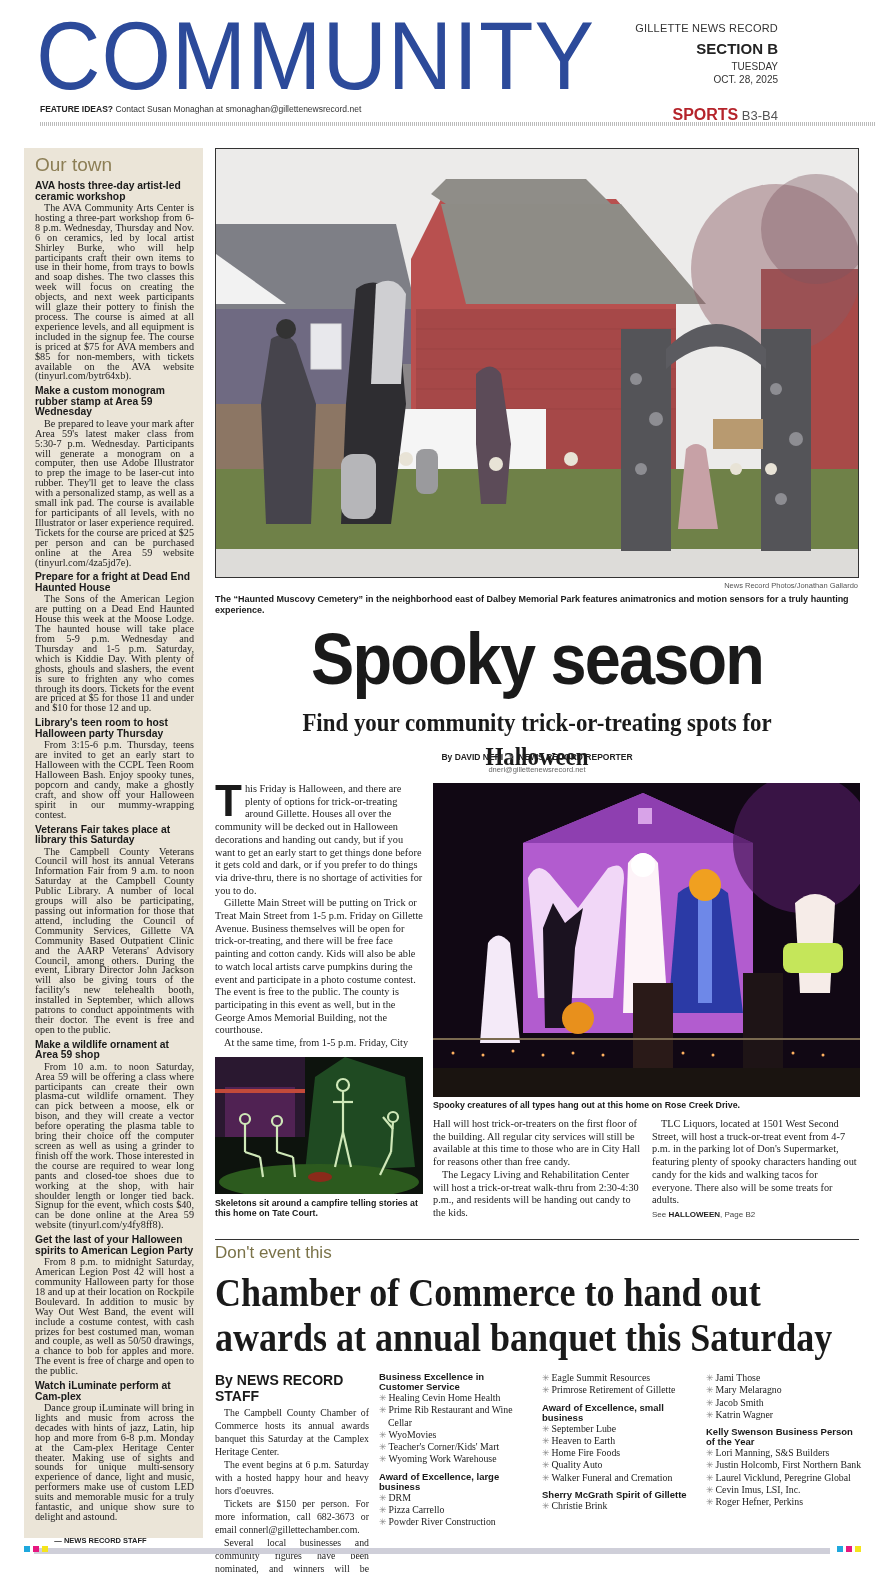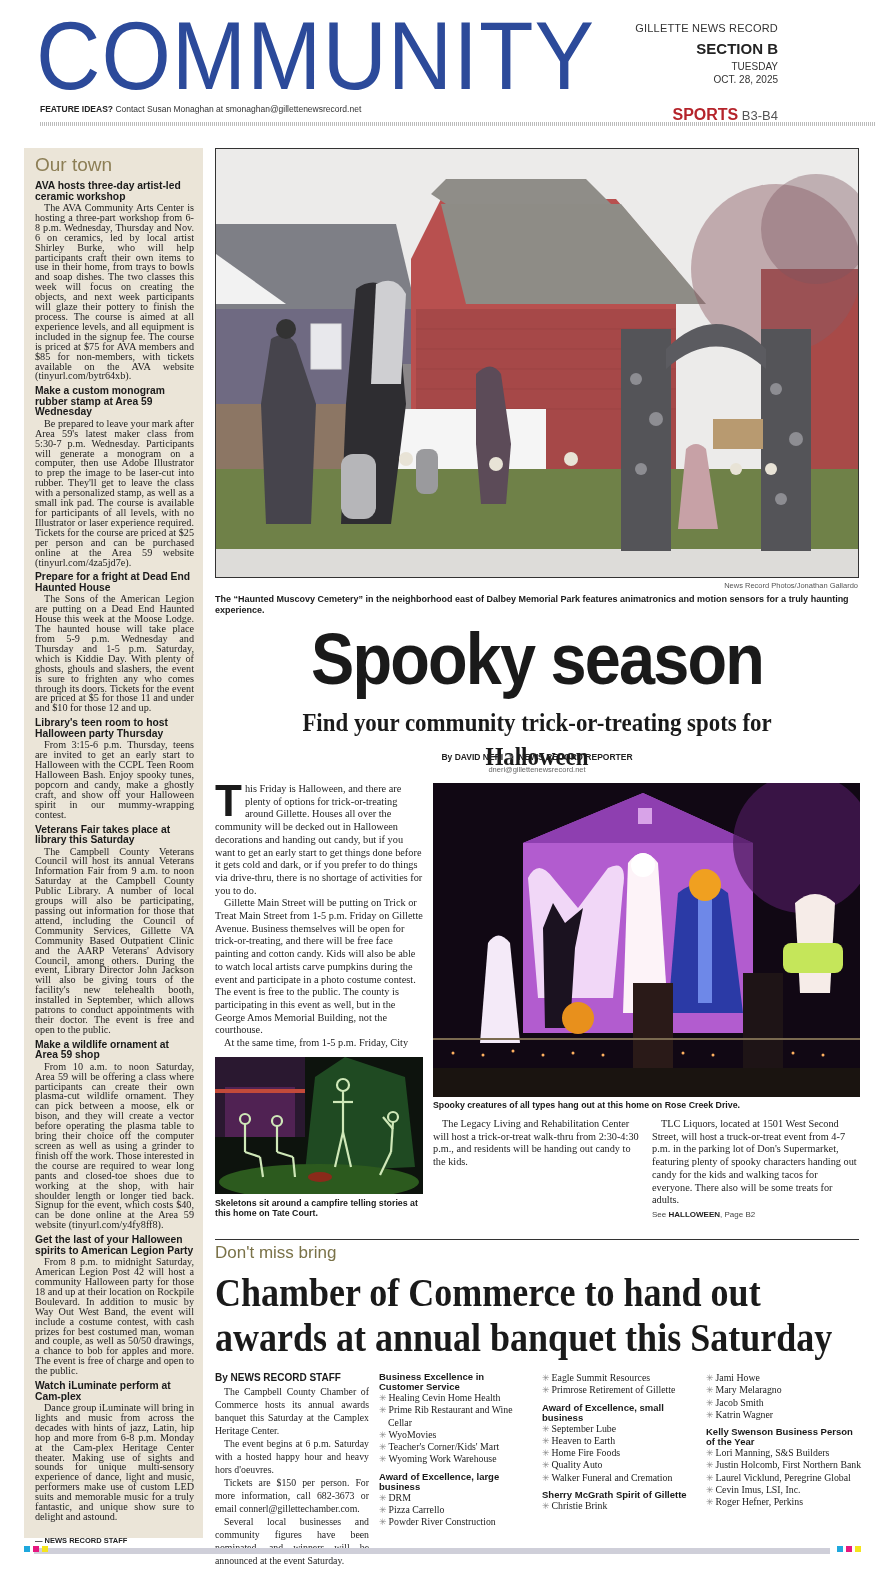--- a/index.html
+++ b/index.html
@@ -18,21 +18,21 @@
   .feature-line b { font-weight: 700; color: #222; }
   .sports-ref { position: absolute; right: 30px; top: 106px; font-family: "Liberation Sans", sans-serif; font-size: 13px; color: #555; }
   .sports-ref b { color: #b5242b; font-weight: 700; font-size: 16px; text-align: right; }
   .dotted-rule { position: absolute; left: 24px; top: 122px; width: 836px; height: 4px; background: repeating-linear-gradient(90deg, #bbb 0 1px, transparent 1px 2px); }
 
   
   .sidebar { position: absolute; left: 24px; top: 148px; width: 179px; height: 1390px; background: #ebe5d8; padding: 6px 9px 0 11px; }
   .sb-title { font-family: "Liberation Sans", sans-serif; font-size: 19px; color: #8c7e55; font-weight: 300; margin-bottom: 4px; }
   .sb-head { font-family: "Liberation Sans", sans-serif; font-weight: 700; font-size: 10.3px; line-height: 10.5px; color: #1a1a1a; margin-top: 5px; }
   .sb-body { font-size: 10.2px; line-height: 9.9px; text-align: justify; text-indent: 9px; color: #222; margin-top: 1px; hyphens: auto; }
-  .sb-sign { font-family: "Liberation Sans", sans-serif; font-weight: 700; font-size: 7.5px; text-align: left; padding-right: 28px; margin-top: 14px; color: #222; }
+  .sb-sign { font-family: "Liberation Sans", sans-serif; font-weight: 700; font-size: 7.5px; text-align: center; padding-right: 28px; margin-top: 14px; color: #222; }
 
   
   .main-photo { position: absolute; left: 215px; top: 148px; width: 644px; height: 430px; border: 1px solid #333; overflow: hidden; background: #e9e9ea; }
   .credit { position: absolute; right: 30px; top: 581px; font-family: "Liberation Sans", sans-serif; font-size: 7.5px; color: #555; }
   .cutline-main { position: absolute; left: 215px; top: 594px; width: 644px; font-family: "Liberation Sans", sans-serif; font-weight: 700; font-size: 9px; line-height: 10.5px; color: #1a1a1a; }
 
   .headline { position: absolute; left: 215px; top: 616px; width: 644px; text-align: center; font-family: "Liberation Sans", sans-serif; font-weight: 700; font-size: 72px; line-height: 86px; letter-spacing: -2px; color: #1a1a1a; transform: scaleX(0.9); }
   .deck { position: absolute; left: 215px; top: 706px; width: 644px; text-align: center; font-family: "Liberation Serif", serif; font-size: 26px; line-height: 34px; color: #1a1a1a; transform: scaleX(0.88); }
   .byline { position: absolute; left: 215px; top: 752px; width: 644px; text-align: center; font-family: "Liberation Sans", sans-serif; font-weight: 700; font-size: 8.5px; color: #222; }
   .byline .star { color: #888; font-weight: 400; margin: 0 4px; }
@@ -55,21 +55,21 @@
   .col3 { position: absolute; left: 652px; top: 1118px; width: 208px; }
   .jump { font-family: "Liberation Sans", sans-serif; font-size: 8px; color: #444; text-indent: 0 !important; margin-top: 2px; }
   .jump b { font-weight: 700; color: #222; }
 
   
   .rule-dm { position: absolute; left: 215px; top: 1239px; width: 644px; height: 1px; background: #333; }
   .dm-label { position: absolute; left: 215px; top: 1243px; font-family: "Liberation Sans", sans-serif; font-size: 17px; color: #7a7248; font-weight: 300; }
   .dm-head { position: absolute; left: 215px; top: 1270px; width: 660px; font-family: "Liberation Serif", serif; font-size: 40px; line-height: 45px; color: #1a1a1a; transform: scaleX(0.9); transform-origin: left top; white-space: nowrap; }
 
   .dm-col { position: absolute; top: 1372px; width: 155px; }
-  .dm-byline { font-family: "Liberation Sans", sans-serif; font-weight: 700; font-size: 10px; color: #1a1a1a; margin-bottom: 2px; }
+  .dm-byline { font-family: "Liberation Sans", sans-serif; font-weight: 700; font-size: 14px; color: #1a1a1a; margin-bottom: 2px; }
   .dm-body { font-size: 9.8px; line-height: 13px; text-align: justify; color: #222; }
   .dm-body p { text-indent: 9px; }
   .award-head { font-family: "Liberation Sans", sans-serif; font-weight: 700; font-size: 9.5px; line-height: 10px; color: #1a1a1a; margin-top: 6px; }
   .award-head.first { margin-top: 0; }
   .award-list { list-style: none; font-size: 9.8px; line-height: 12.3px; color: #222; }
   .award-list li { padding-left: 9px; text-indent: -9px; }
   .award-list li .ast { color: #888; font-size: 9px; margin-right: 2px; }
 
   
   .footer-bar { position: absolute; left: 34px; top: 1548px; width: 796px; height: 6px; background: #cfcfd9; }
@@ -279,30 +279,31 @@
         <circle cx="360" cy="270" r="1.5"></circle>
         <circle cx="390" cy="272" r="1.5"></circle>
     </g>
     <rect x="0" y="255" width="427" height="2" fill="#7a6a50"></rect>
     <rect x="0" y="285" width="427" height="29" fill="#1a1410"></rect>
   </svg>
 </figure>
 <div class="cutline-purple">Spooky creatures of all types hang out at this home on Rose Creek Drive.</div>
 
 <div class="col2 story">
+  <p style="text-indent:0">Hall will host trick-or-treaters on the first floor of the building. All regular city services will still be available at this time to those who are in City Hall for reasons other than free candy.</p>
   <p>The Legacy Living and Rehabilitation Center will host a trick-or-treat walk-thru from 2:30-4:30 p.m., and residents will be handing out candy to the kids.</p>
 </div>
 
 <div class="col3 story">
   <p>TLC Liquors, located at 1501 West Second Street, will host a truck-or-treat event from 4-7 p.m. in the parking lot of Don's Supermarket, featuring plenty of spooky characters handing out candy for the kids and walking tacos for everyone. There also will be some treats for adults.</p>
   <p class="jump"><span>See </span><b>HALLOWEEN</b><span>, Page B2</span></p>
 </div>
 
 <div class="rule-dm"></div>
-<div class="dm-label">Don't miss bring</div>
+<div class="dm-label">Don't event this</div>
 <h2 class="dm-head">
   <div>Chamber of Commerce to hand out</div>
   <div>awards at annual banquet this Saturday</div>
 </h2>
 
 <div class="dm-col" style="left:215px; width:154px;">
   <div class="dm-byline">By NEWS RECORD STAFF</div>
   <div class="dm-body">
     <p>The Campbell County Chamber of Commerce hosts its annual awards banquet this Saturday at the Camplex Heritage Center.</p>
     <p>The event begins at 6 p.m. Saturday with a hosted happy hour and heavy hors d'oeuvres.</p>
@@ -342,21 +343,21 @@
     <li><span class="ast">✳</span><span>Walker Funeral and Cremation</span></li>
   </ul>
   <div class="award-head">Sherry McGrath Spirit of Gillette</div>
   <ul class="award-list">
     <li><span class="ast">✳</span><span>Christie Brink</span></li>
   </ul>
 </div>
 
 <div class="dm-col" style="left:706px; width:156px;">
   <ul class="award-list">
-    <li><span class="ast">✳</span><span>Jami Howe</span></li>
+    <li><span class="ast">✳</span><span>Jami Those</span></li>
     <li><span class="ast">✳</span><span>Mary Melaragno</span></li>
     <li><span class="ast">✳</span><span>Jacob Smith</span></li>
     <li><span class="ast">✳</span><span>Katrin Wagner</span></li>
   </ul>
   <div class="award-head">Kelly Swenson Business Person of the Year</div>
   <ul class="award-list">
     <li><span class="ast">✳</span><span>Lori Manning, S&amp;S Builders</span></li>
     <li><span class="ast">✳</span><span>Justin Holcomb, First Northern Bank</span></li>
     <li><span class="ast">✳</span><span>Laurel Vicklund, Peregrine Global</span></li>
     <li><span class="ast">✳</span><span>Cevin Imus, LSI, Inc.</span></li>

